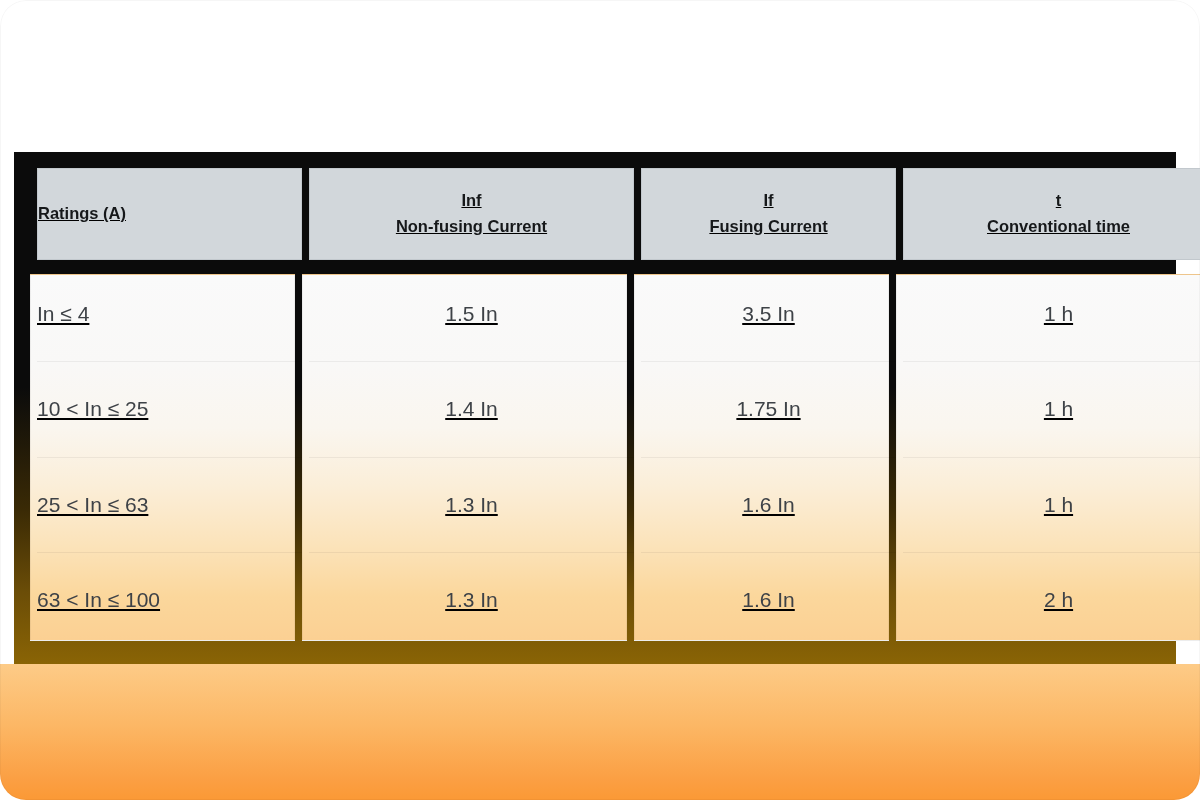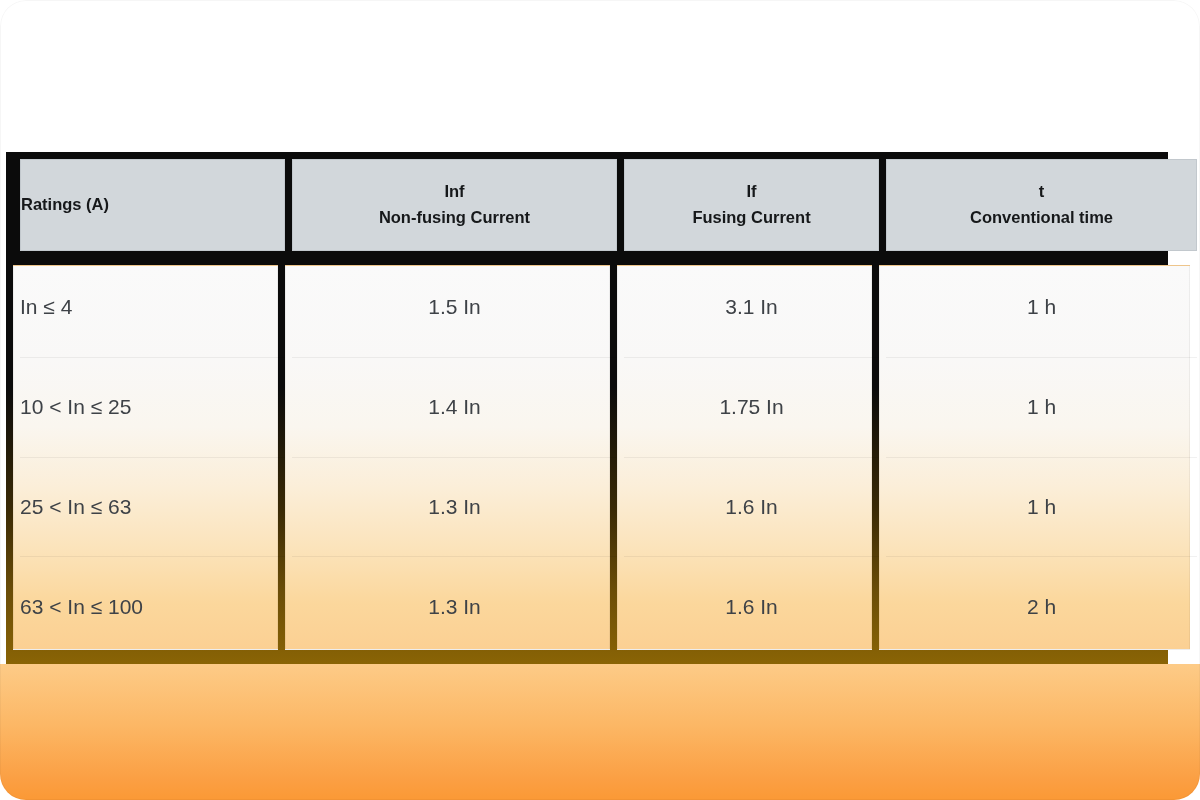--- a/index.html
+++ b/index.html
@@ -40,33 +40,34 @@
     position: absolute;
     left: 0; top: 0;
     width: 1200px;
     height: 152px;
     background: #ffffff;
   }
 
   
   #table-wrap {
     position: absolute;
-    left: 6px;
+    left: 14px;
     top: 152px;
     width: 1162px;
     height: 512px;
     
     background: linear-gradient(to bottom,
                 #0b0b0b 0%,
                 #0b0b0b 46%,
                 #3a2a05 70%,
                 #6b4d07 86%,
                 #8a6405 100%);
     box-sizing: border-box;
-    padding: 7px;
+    padding: 16px;
+    text-decoration: underline;
   }
 
   table.spec {
     width: 100%;
     height: 100%;
     border-collapse: separate;
     border-spacing: 7px 0;
     table-layout: fixed;
   }
 
@@ -188,21 +189,21 @@
             <td></td>
             <td></td>
             <td></td>
             <td></td>
           </tr>
         </thead>
         <tbody id="table-body">
             <tr>
               <td class="c-ratings">In ≤ 4</td>
               <td class="c-center">1.5 In</td>
-              <td class="c-center">3.1 In</td>
+              <td class="c-center">3.5 In</td>
               <td class="c-center">1 h</td>
             </tr>
             <tr>
               <td class="c-ratings">10 &lt; In ≤ 25</td>
               <td class="c-center">1.4 In</td>
               <td class="c-center">1.75 In</td>
               <td class="c-center">1 h</td>
             </tr>
             <tr>
               <td class="c-ratings">25 &lt; In ≤ 63</td>

